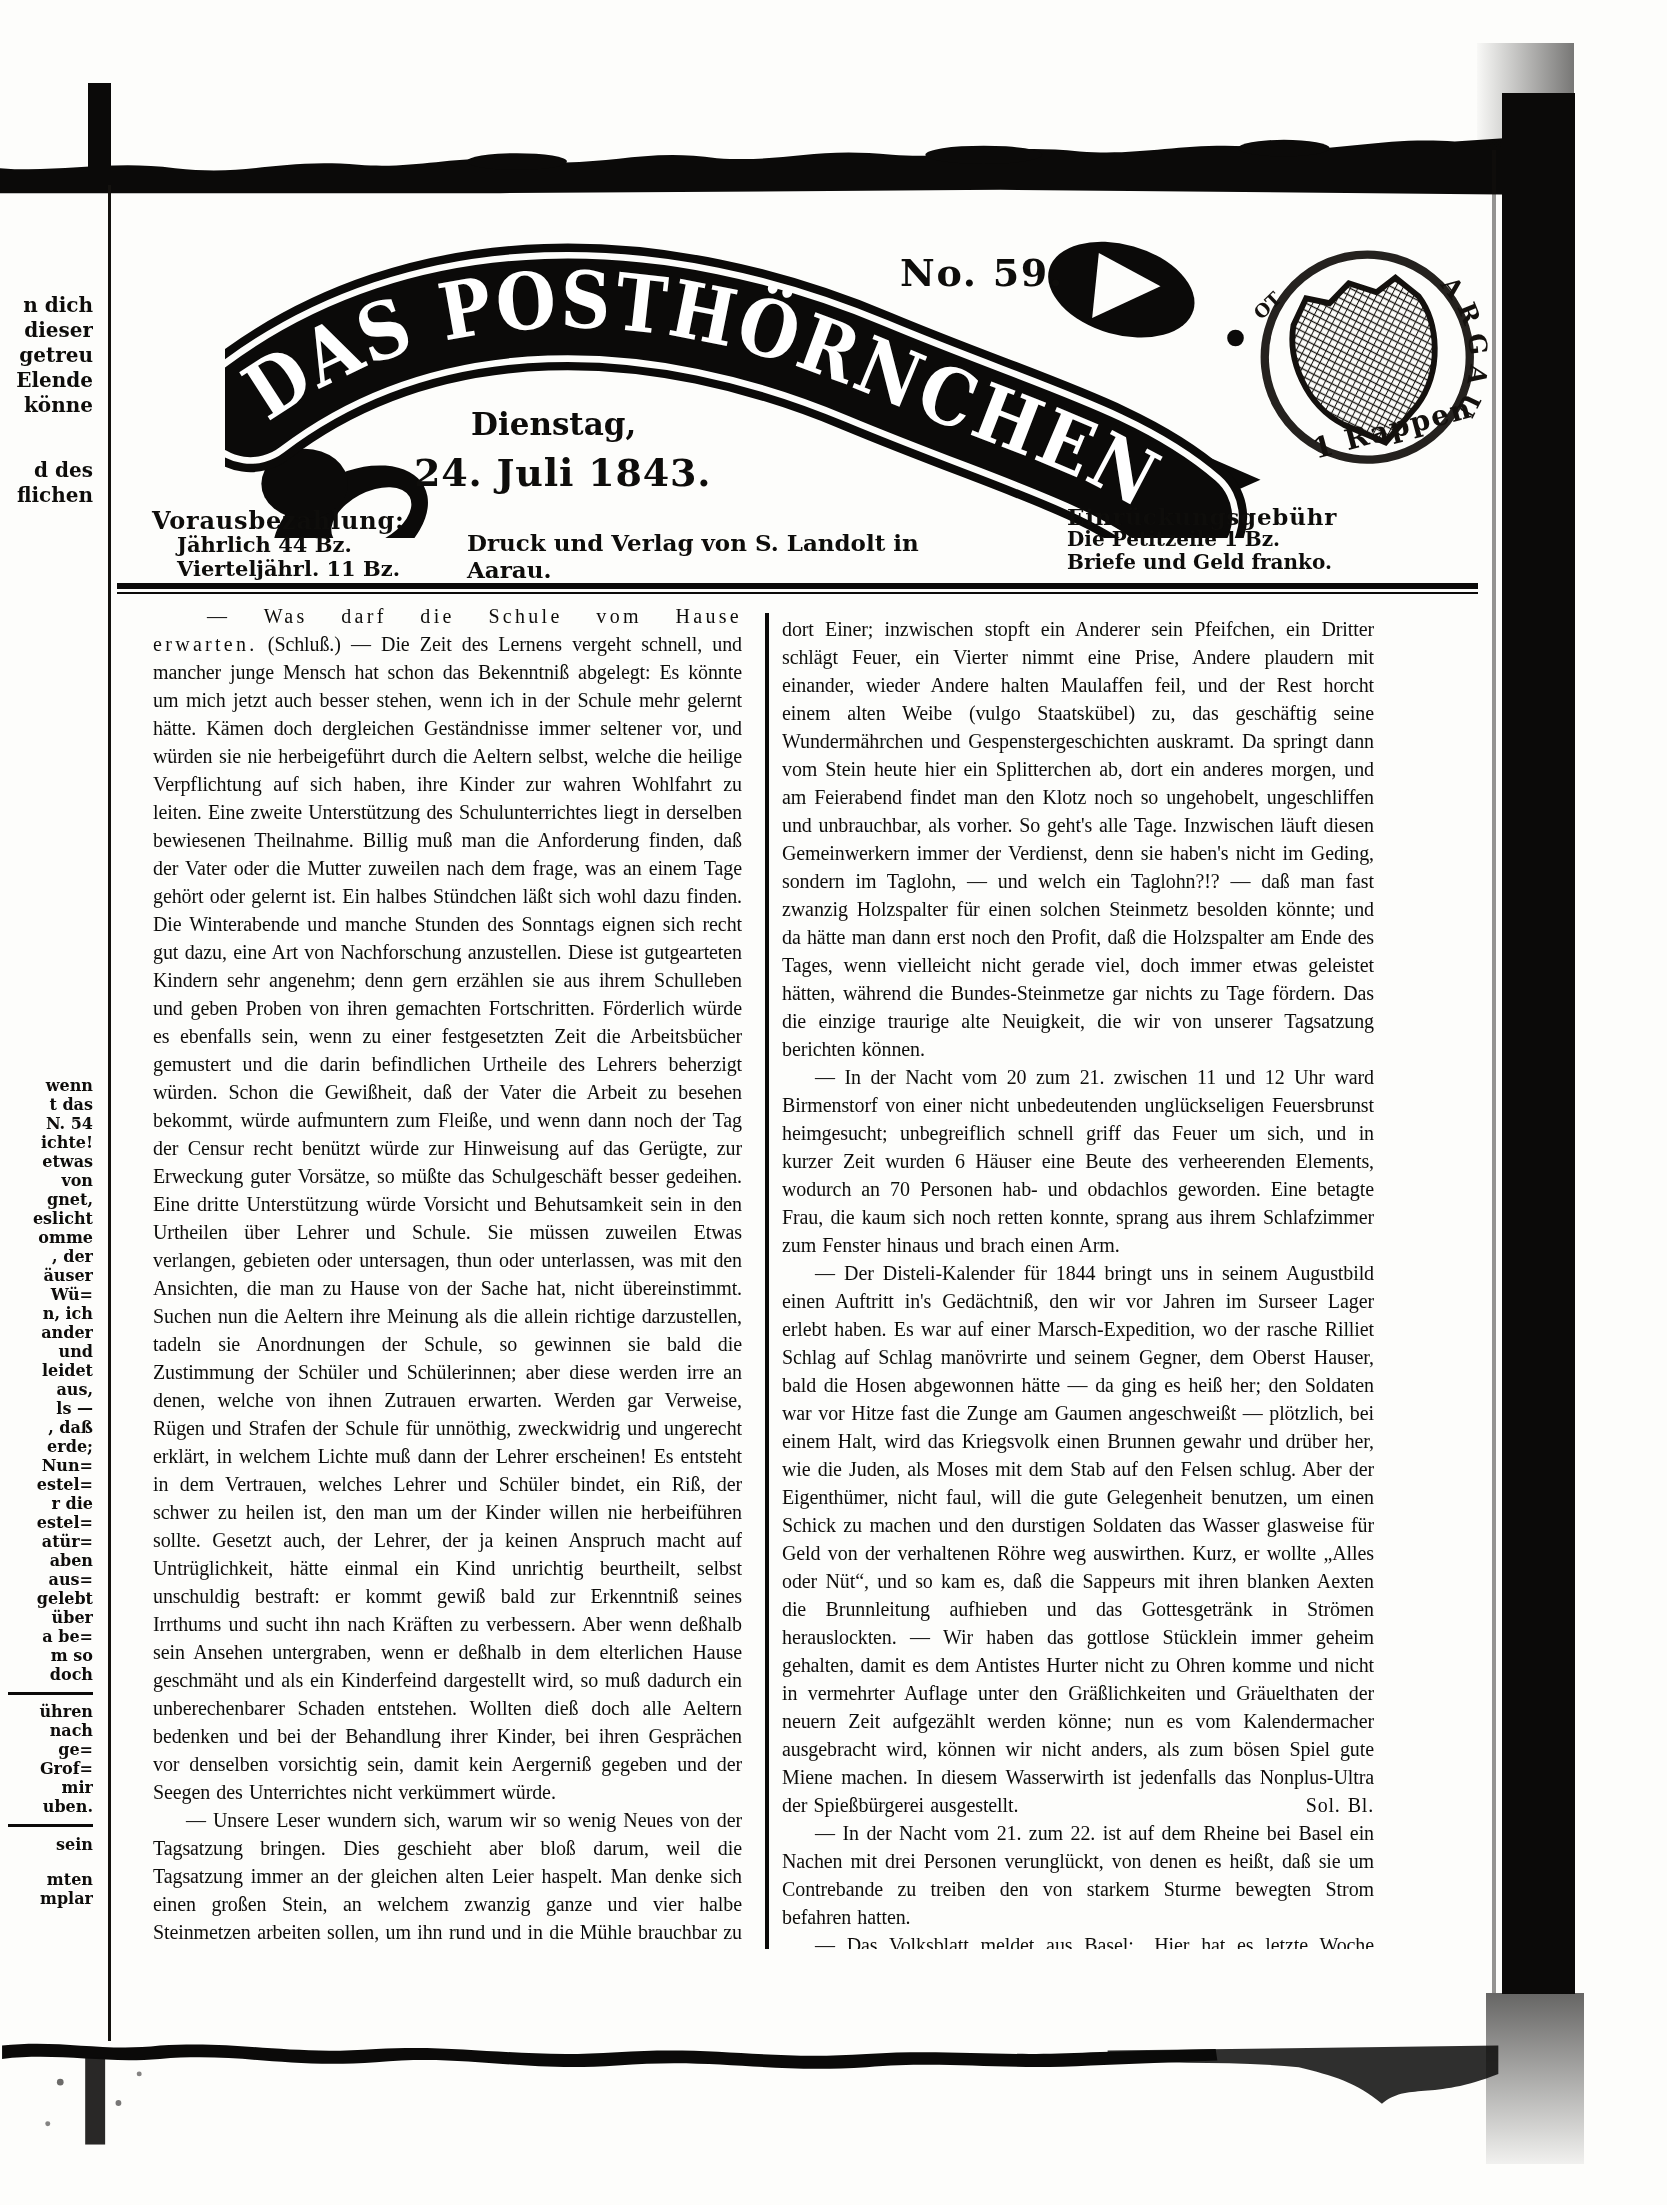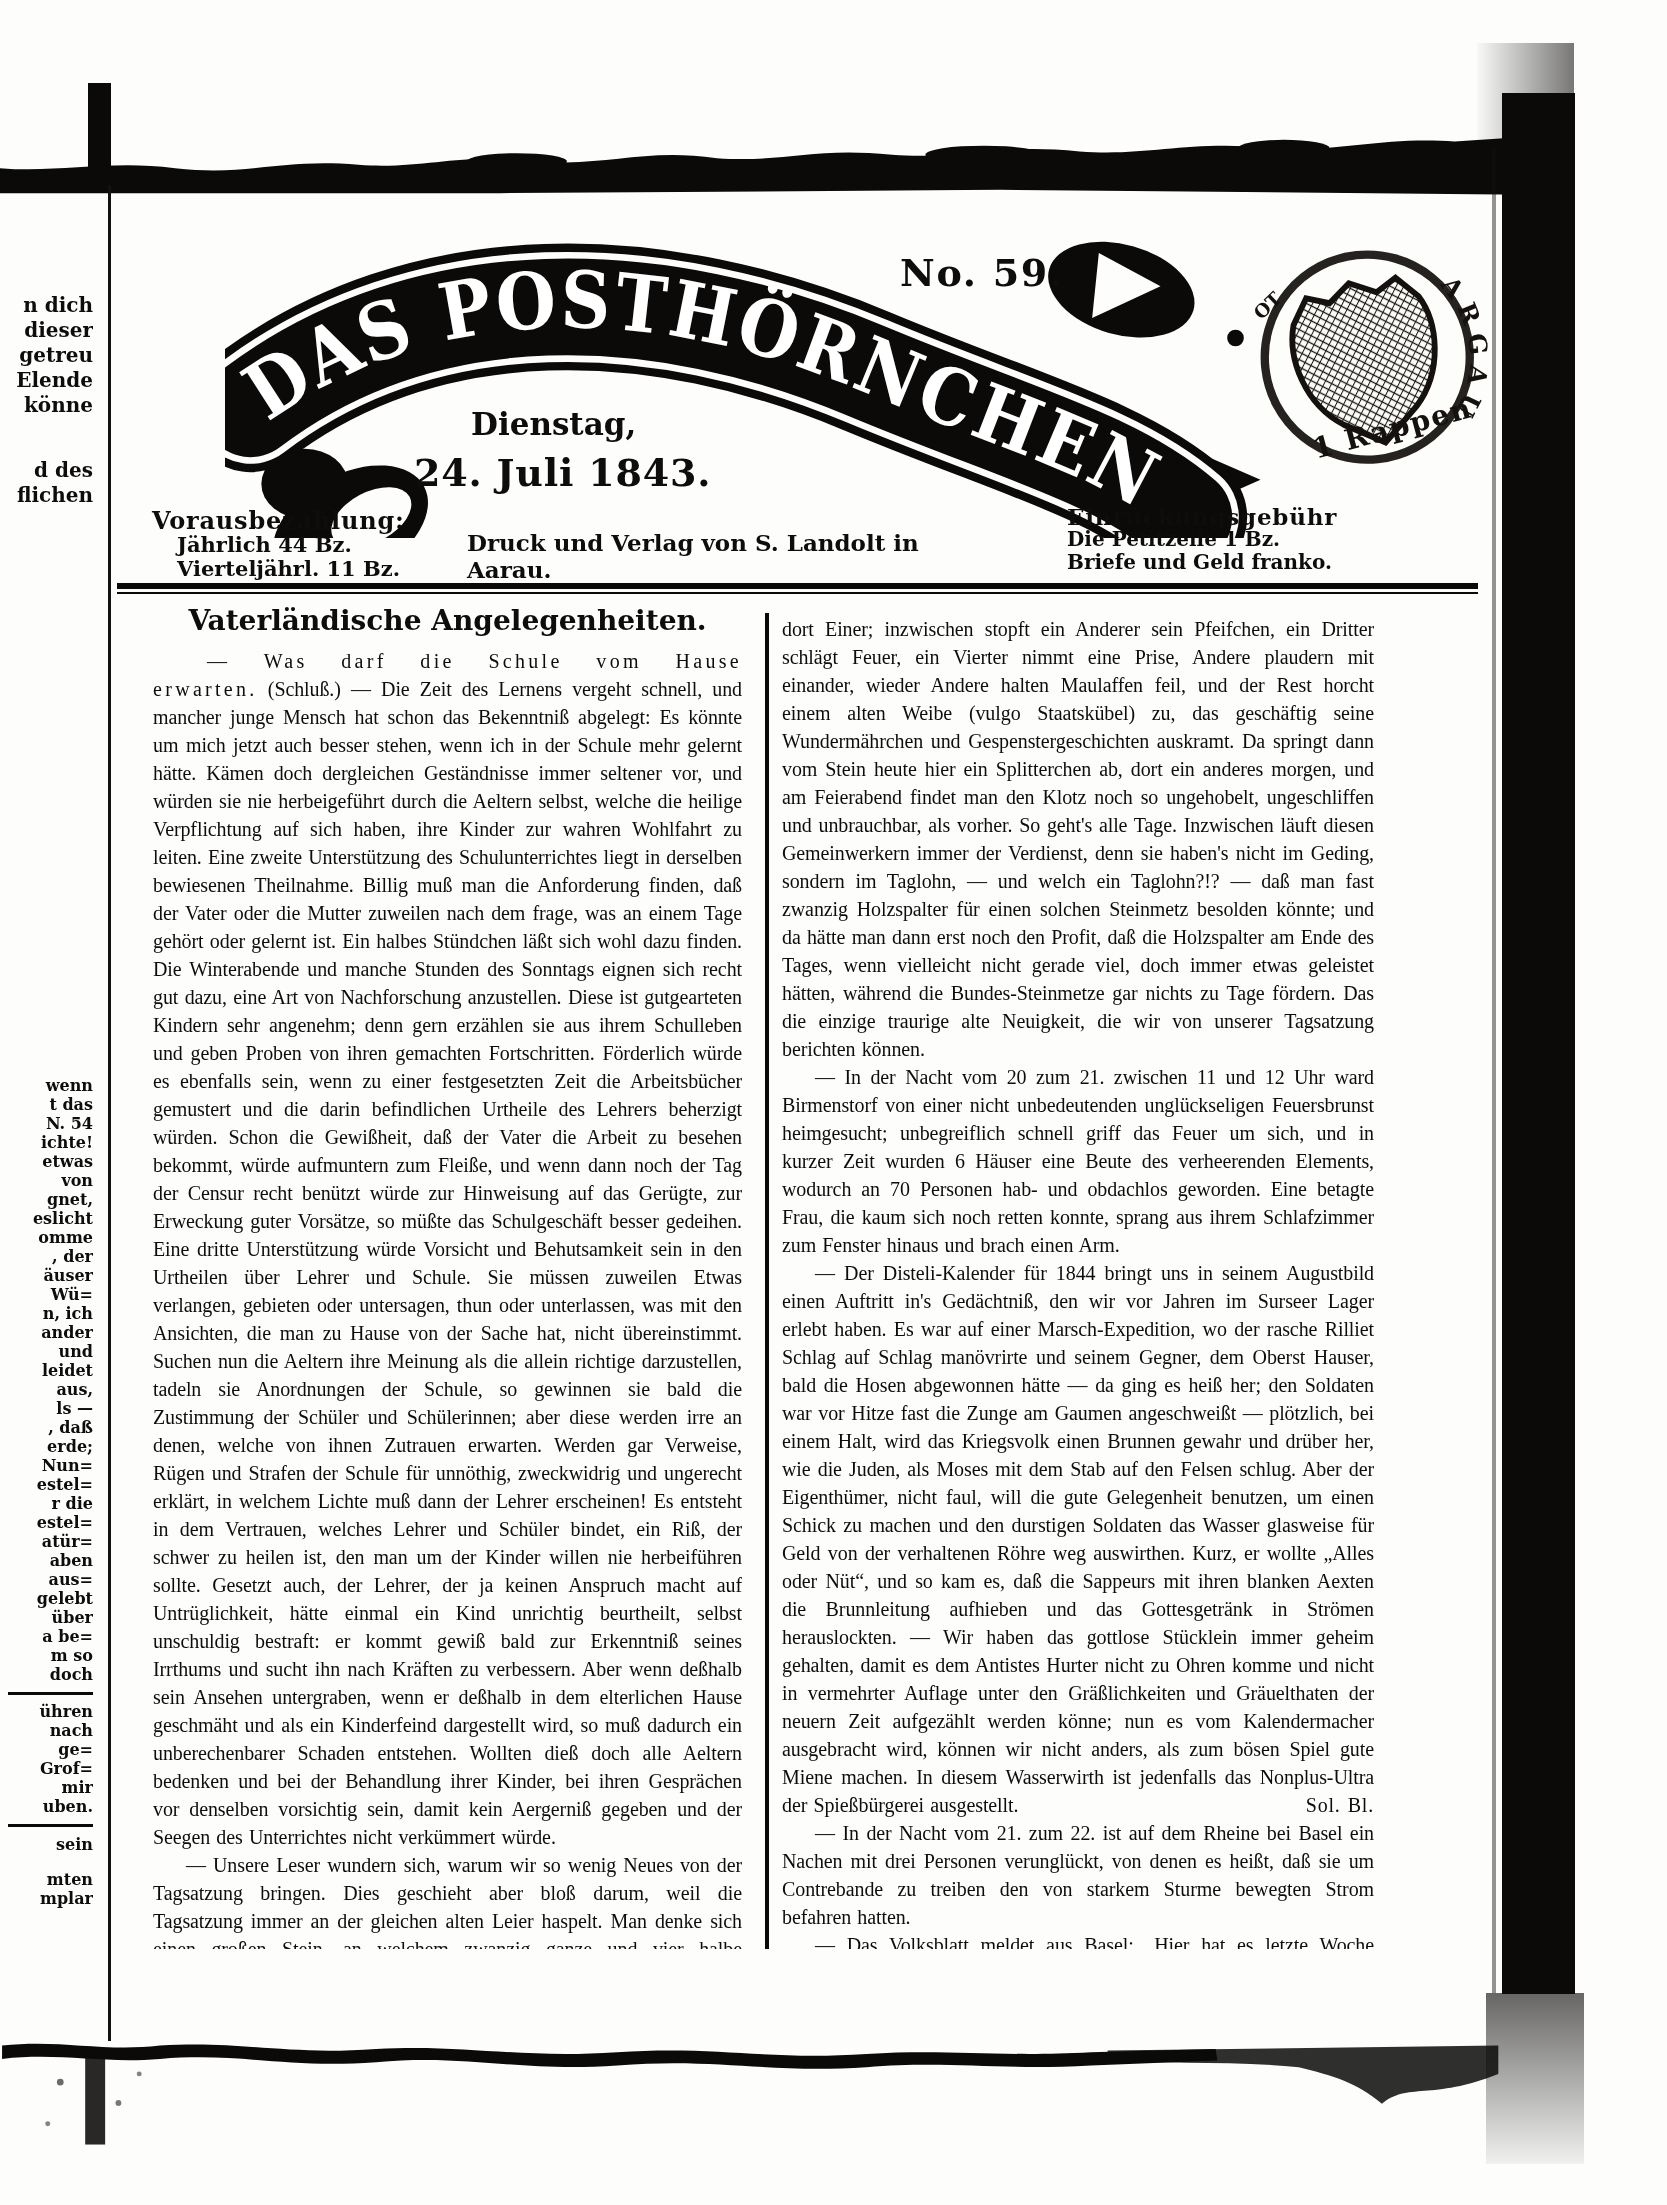--- a/index.html
+++ b/index.html
@@ -200,21 +200,20 @@
     <div class="t">Einrückungsgebühr</div>
     <div class="s">Die Petitzeile 1 Bz.</div>
     <div class="s">Briefe und Geld franko.</div>
   </div>
 
   <div id="rule-main" class="abs"></div>
   <div id="rule-sub" class="abs"></div>
   <div id="col-rule" class="abs"></div>
 
   <div id="col-left" class="abs col">
-    <div id="section-heading">Vaterländische Angelegenheiten.</div>
     <div>
         <p><span class="lead">— Was darf die Schule vom Hause erwarten.</span> (Schluß.) — Die Zeit des Lernens vergeht schnell, und mancher junge Mensch hat schon das Bekenntniß abgelegt: Es könnte um mich jetzt auch besser stehen, wenn ich in der Schule mehr gelernt hätte. Kämen doch dergleichen Geständnisse immer seltener vor, und würden sie nie herbeigeführt durch die Aeltern selbst, welche die heilige Verpflichtung auf sich haben, ihre Kinder zur wahren Wohlfahrt zu leiten. Eine zweite Unterstützung des Schulunterrichtes liegt in derselben bewiesenen Theilnahme. Billig muß man die Anforderung finden, daß der Vater oder die Mutter zuweilen nach dem frage, was an einem Tage gehört oder gelernt ist. Ein halbes Stündchen läßt sich wohl dazu finden. Die Winterabende und manche Stunden des Sonntags eignen sich recht gut dazu, eine Art von Nachforschung anzustellen. Diese ist gutgearteten Kindern sehr angenehm; denn gern erzählen sie aus ihrem Schulleben und geben Proben von ihren gemachten Fortschritten. Förderlich würde es ebenfalls sein, wenn zu einer festgesetzten Zeit die Arbeitsbücher gemustert und die darin befindlichen Urtheile des Lehrers beherzigt würden. Schon die Gewißheit, daß der Vater die Arbeit zu besehen bekommt, würde aufmuntern zum Fleiße, und wenn dann noch der Tag der Censur recht benützt würde zur Hinweisung auf das Gerügte, zur Erweckung guter Vorsätze, so müßte das Schulgeschäft besser gedeihen. Eine dritte Unterstützung würde Vorsicht und Behutsamkeit sein in den Urtheilen über Lehrer und Schule. Sie müssen zuweilen Etwas verlangen, gebieten oder untersagen, thun oder unterlassen, was mit den Ansichten, die man zu Hause von der Sache hat, nicht übereinstimmt. Suchen nun die Aeltern ihre Meinung als die allein richtige darzustellen, tadeln sie Anordnungen der Schule, so gewinnen sie bald die Zustimmung der Schüler und Schülerinnen; aber diese werden irre an denen, welche von ihnen Zutrauen erwarten. Werden gar Verweise, Rügen und Strafen der Schule für unnöthig, zweckwidrig und ungerecht erklärt, in welchem Lichte muß dann der Lehrer erscheinen! Es entsteht in dem Vertrauen, welches Lehrer und Schüler bindet, ein Riß, der schwer zu heilen ist, den man um der Kinder willen nie herbeiführen sollte. Gesetzt auch, der Lehrer, der ja keinen Anspruch macht auf Untrüglichkeit, hätte einmal ein Kind unrichtig beurtheilt, selbst unschuldig bestraft: er kommt gewiß bald zur Erkenntniß seines Irrthums und sucht ihn nach Kräften zu verbessern. Aber wenn deßhalb sein Ansehen untergraben, wenn er deßhalb in dem elterlichen Hause geschmäht und als ein Kinderfeind dargestellt wird, so muß dadurch ein unberechenbarer Schaden entstehen. Wollten dieß doch alle Aeltern bedenken und bei der Behandlung ihrer Kinder, bei ihren Gesprächen vor denselben vorsichtig sein, damit kein Aergerniß gegeben und der Seegen des Unterrichtes nicht verkümmert würde.</p>
         <p>— Unsere Leser wundern sich, warum wir so wenig Neues von der Tagsatzung bringen. Dies geschieht aber bloß darum, weil die Tagsatzung immer an der gleichen alten Leier haspelt. Man denke sich einen großen Stein, an welchem zwanzig ganze und vier halbe Steinmetzen arbeiten sollen, um ihn rund und in die Mühle brauchbar zu machen, ohne daß Jemand als Leiter und Beaufsichtiger des Ganzen dabei steht. In der einen Stunde schlägt da Einer einen Streich, in der andern</p>
       </div>
   </div>
   <div id="col-right" class="abs col">
     <div>
         <p class="noindent">dort Einer; inzwischen stopft ein Anderer sein Pfeifchen, ein Dritter schlägt Feuer, ein Vierter nimmt eine Prise, Andere plaudern mit einander, wieder Andere halten Maulaffen feil, und der Rest horcht einem alten Weibe (vulgo Staatskübel) zu, das geschäftig seine Wundermährchen und Gespenstergeschichten auskramt. Da springt dann vom Stein heute hier ein Splitterchen ab, dort ein anderes morgen, und am Feierabend findet man den Klotz noch so ungehobelt, ungeschliffen und unbrauchbar, als vorher. So geht's alle Tage. Inzwischen läuft diesen Gemeinwerkern immer der Verdienst, denn sie haben's nicht im Geding, sondern im Taglohn, — und welch ein Taglohn?!? — daß man fast zwanzig Holzspalter für einen solchen Steinmetz besolden könnte; und da hätte man dann erst noch den Profit, daß die Holzspalter am Ende des Tages, wenn vielleicht nicht gerade viel, doch immer etwas geleistet hätten, während die Bundes-Steinmetze gar nichts zu Tage fördern. Das die einzige traurige alte Neuigkeit, die wir von unserer Tagsatzung berichten können.</p>
         <p>— In der Nacht vom 20 zum 21. zwischen 11 und 12 Uhr ward Birmenstorf von einer nicht unbedeutenden unglückseligen Feuersbrunst heimgesucht; unbegreiflich schnell griff das Feuer um sich, und in kurzer Zeit wurden 6 Häuser eine Beute des verheerenden Elements, wodurch an 70 Personen hab- und obdachlos geworden. Eine betagte Frau, die kaum sich noch retten konnte, sprang aus ihrem Schlafzimmer zum Fenster hinaus und brach einen Arm.</p>
         <p>— Der Disteli-Kalender für 1844 bringt uns in seinem Augustbild einen Auftritt in's Gedächtniß, den wir vor Jahren im Surseer Lager erlebt haben. Es war auf einer Marsch-Expedition, wo der rasche Rilliet Schlag auf Schlag manövrirte und seinem Gegner, dem Oberst Hauser, bald die Hosen abgewonnen hätte — da ging es heiß her; den Soldaten war vor Hitze fast die Zunge am Gaumen angeschweißt — plötzlich, bei einem Halt, wird das Kriegsvolk einen Brunnen gewahr und drüber her, wie die Juden, als Moses mit dem Stab auf den Felsen schlug. Aber der Eigenthümer, nicht faul, will die gute Gelegenheit benutzen, um einen Schick zu machen und den durstigen Soldaten das Wasser glasweise für Geld von der verhaltenen Röhre weg auswirthen. Kurz, er wollte „Alles oder Nüt“, und so kam es, daß die Sappeurs mit ihren blanken Aexten die Brunnleitung aufhieben und das Gottesgetränk in Strömen herauslockten. — Wir haben das gottlose Stücklein immer geheim gehalten, damit es dem Antistes Hurter nicht zu Ohren komme und nicht in vermehrter Auflage unter den Gräßlichkeiten und Gräuelthaten der neuern Zeit aufgezählt werden könne; nun es vom Kalendermacher ausgebracht wird, können wir nicht anders, als zum bösen Spiel gute Miene machen. In diesem Wasserwirth ist jedenfalls das Nonplus-Ultra der Spießbürgerei ausgestellt.<span class="sig">Sol. Bl.</span></p>

